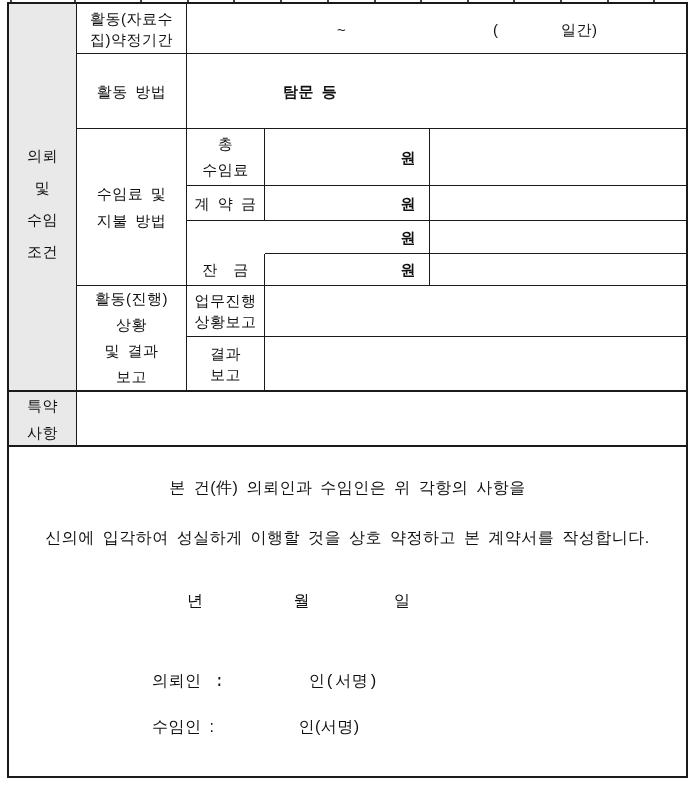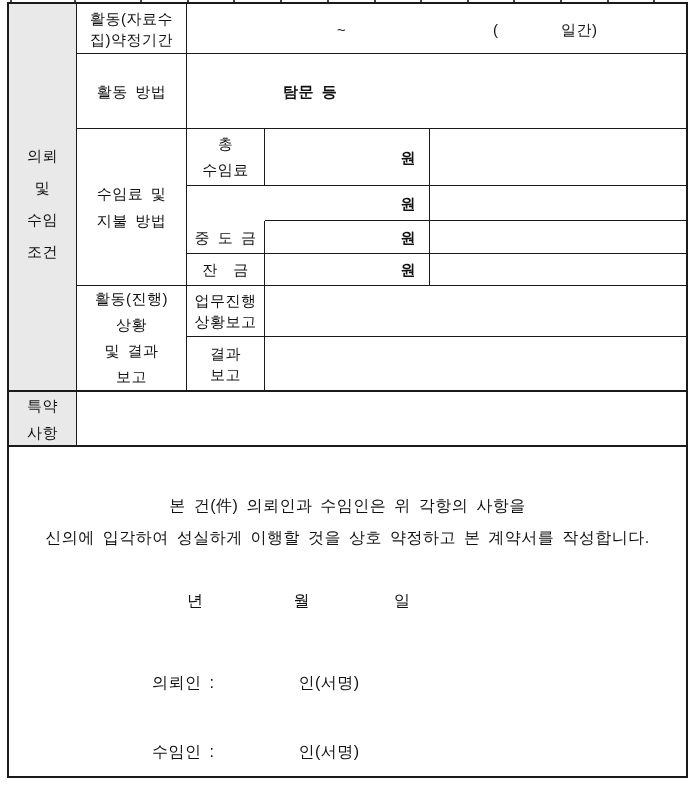--- a/index.html
+++ b/index.html
@@ -46,28 +46,28 @@
   .lh27{line-height:27px;text-align:center;}
   .lh32{line-height:32px;}
   .rel{position:relative;}
   .abs-mid{position:absolute;top:50%;transform:translateY(-50%);}
   .amount{justify-content:flex-end;padding-right:13px;}
   .left-pad{justify-content:flex-start;padding-left:96px;}
 
   .footer-cell{position:relative;display:block;border-right:none;border-bottom:none;}
   .stmt{position:absolute;left:0;width:100%;text-align:center;font-size:16px;
         letter-spacing:0.5px;word-spacing:3px;white-space:nowrap;}
-  .stmt1{top:48px;}
+  .stmt1{top:30px;}
   .stmt2{top:80px;}
   .date-line{position:absolute;top:143px;left:178px;display:flex;font-size:16px;}
   .date-line .m{margin-left:90px;}
   .date-line .d{margin-left:84px;}
   .sig-line{position:absolute;left:143px;display:flex;font-size:16px;letter-spacing:0.5px;}
-  .sig1{top:225px;}
-  .sig2{top:294px;}
+  .sig1{top:225px;font-family:Liberation Mono, monospace;}
+  .sig2{top:269px;}
   .sig-line .seal{margin-left:84px;}
   .cond-block{padding-top:14px;}
 </style>
 </head>
 <body>
 
 <div class="page">
 
   <div class="crop-ticks">
       <span style="left: 10px;"></span>
@@ -115,26 +115,26 @@
 
     <div class="cell lh26" style="grid-area:3/3/4/4">
       <div>총</div>
       <div>수임료</div>
     </div>
     <div class="cell row-cell amount" style="grid-area:3/4/4/5">
       <span>원</span>
     </div>
     <div class="cell no-r" style="grid-area:3/5/4/6"></div>
 
+    <div class="cell pre" style="grid-area:4/3/5/4">계 약 금</div>
     <div class="cell row-cell amount" style="grid-area:4/4/5/5">
       <span>원</span>
     </div>
     <div class="cell no-r" style="grid-area:4/5/5/6"></div>
 
-    <div class="cell pre" style="grid-area:5/3/6/4">중 도 금</div>
     <div class="cell row-cell amount" style="grid-area:5/4/6/5">
       <span>원</span>
     </div>
     <div class="cell no-r" style="grid-area:5/5/6/6"></div>
 
     <div class="cell pre" style="grid-area:6/3/7/4">잔  금</div>
     <div class="cell row-cell amount" style="grid-area:6/4/7/5">
       <span>원</span>
     </div>
     <div class="cell no-r" style="grid-area:6/5/7/6"></div>

